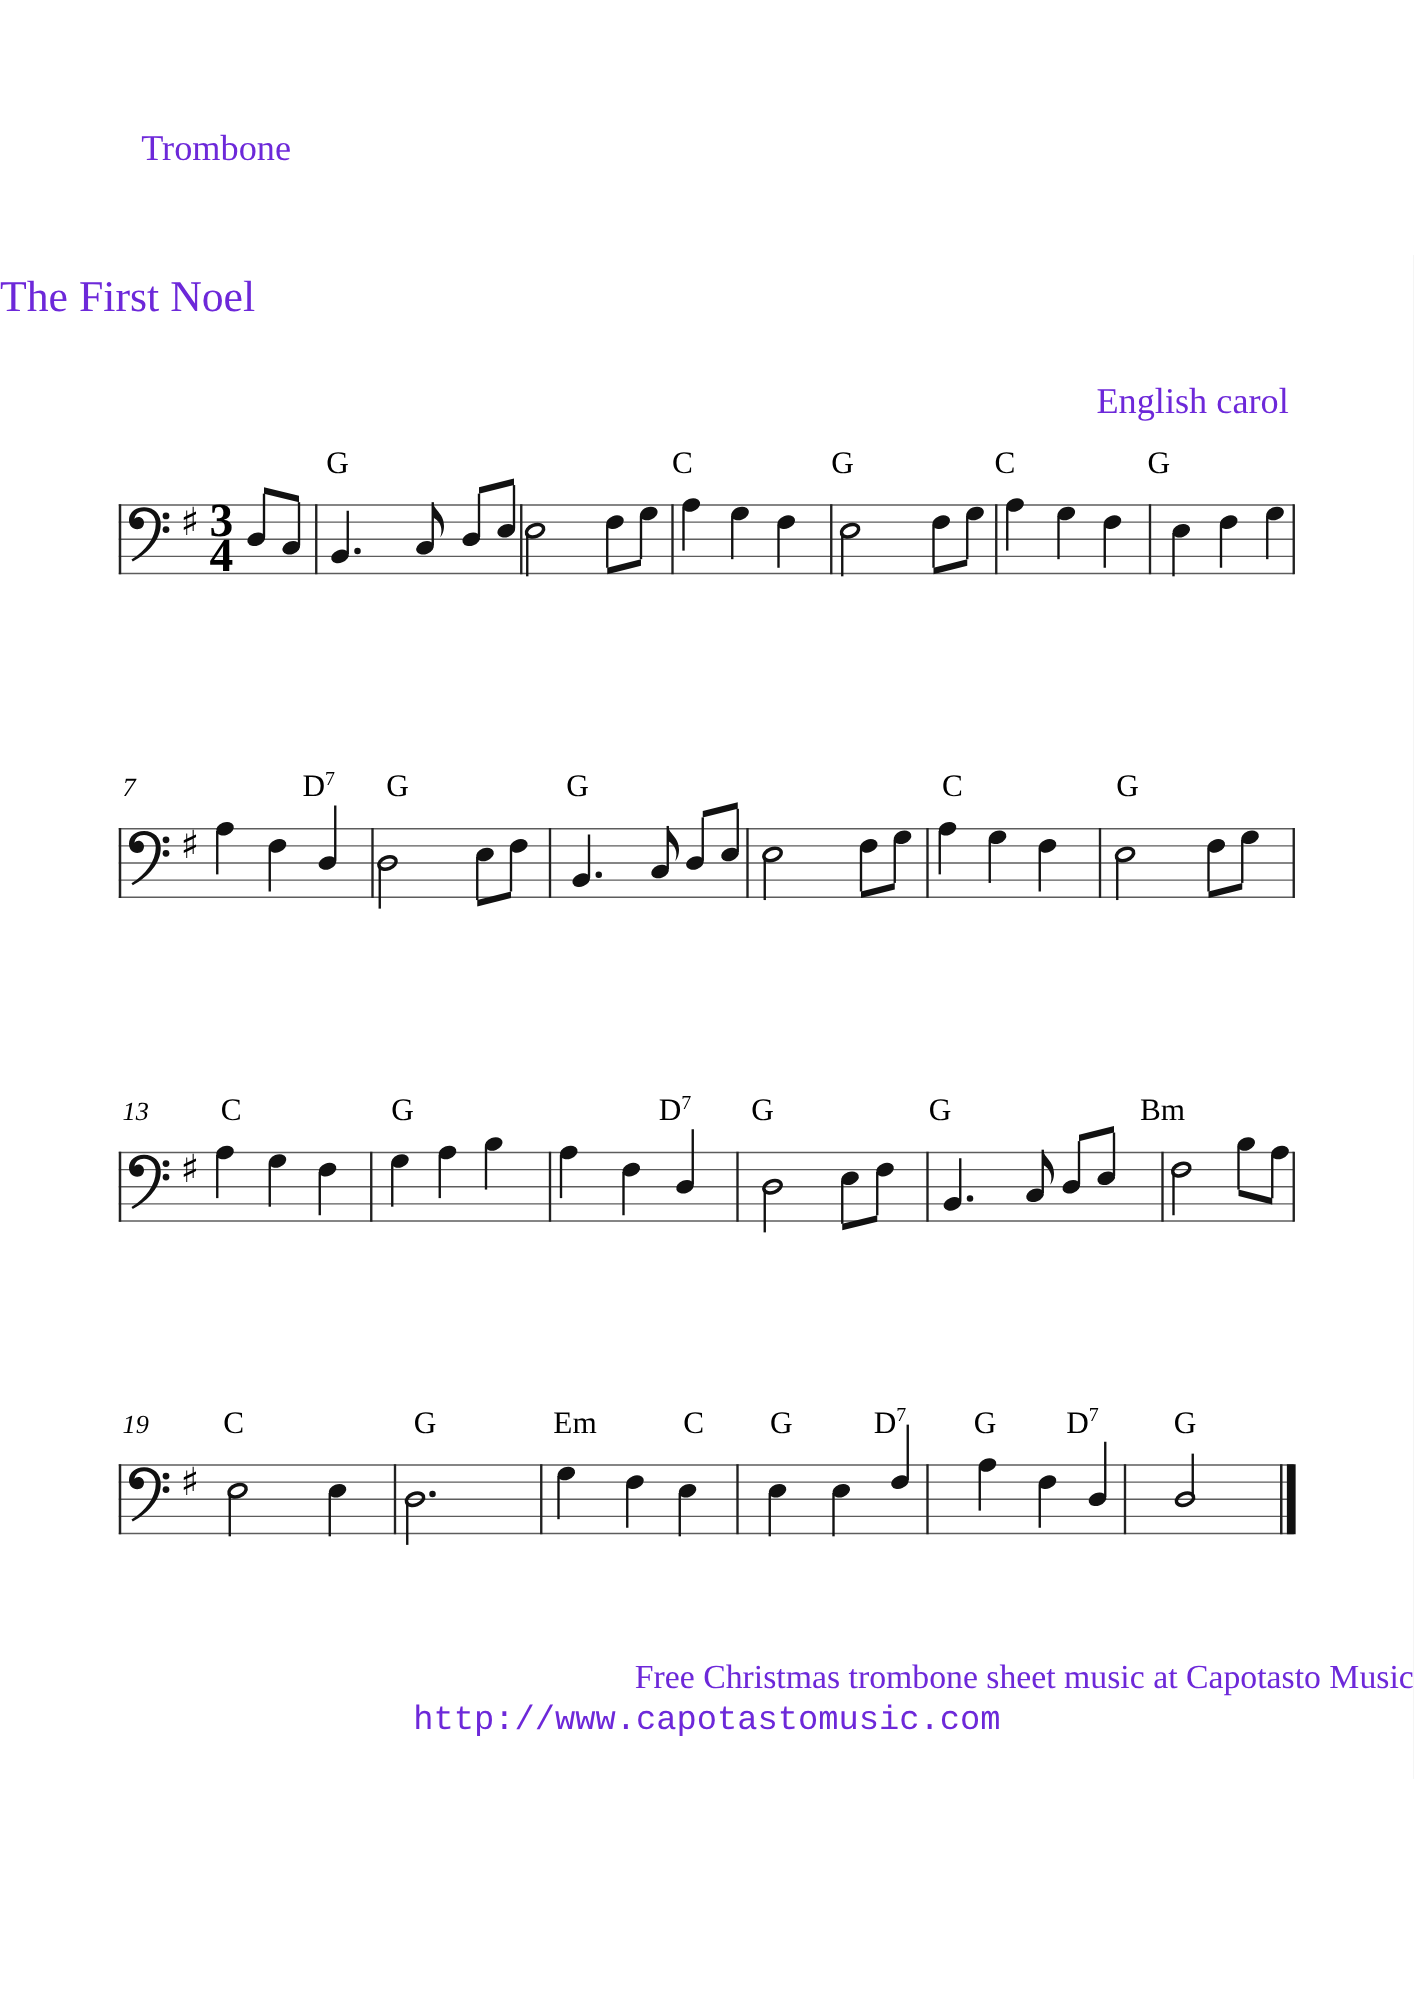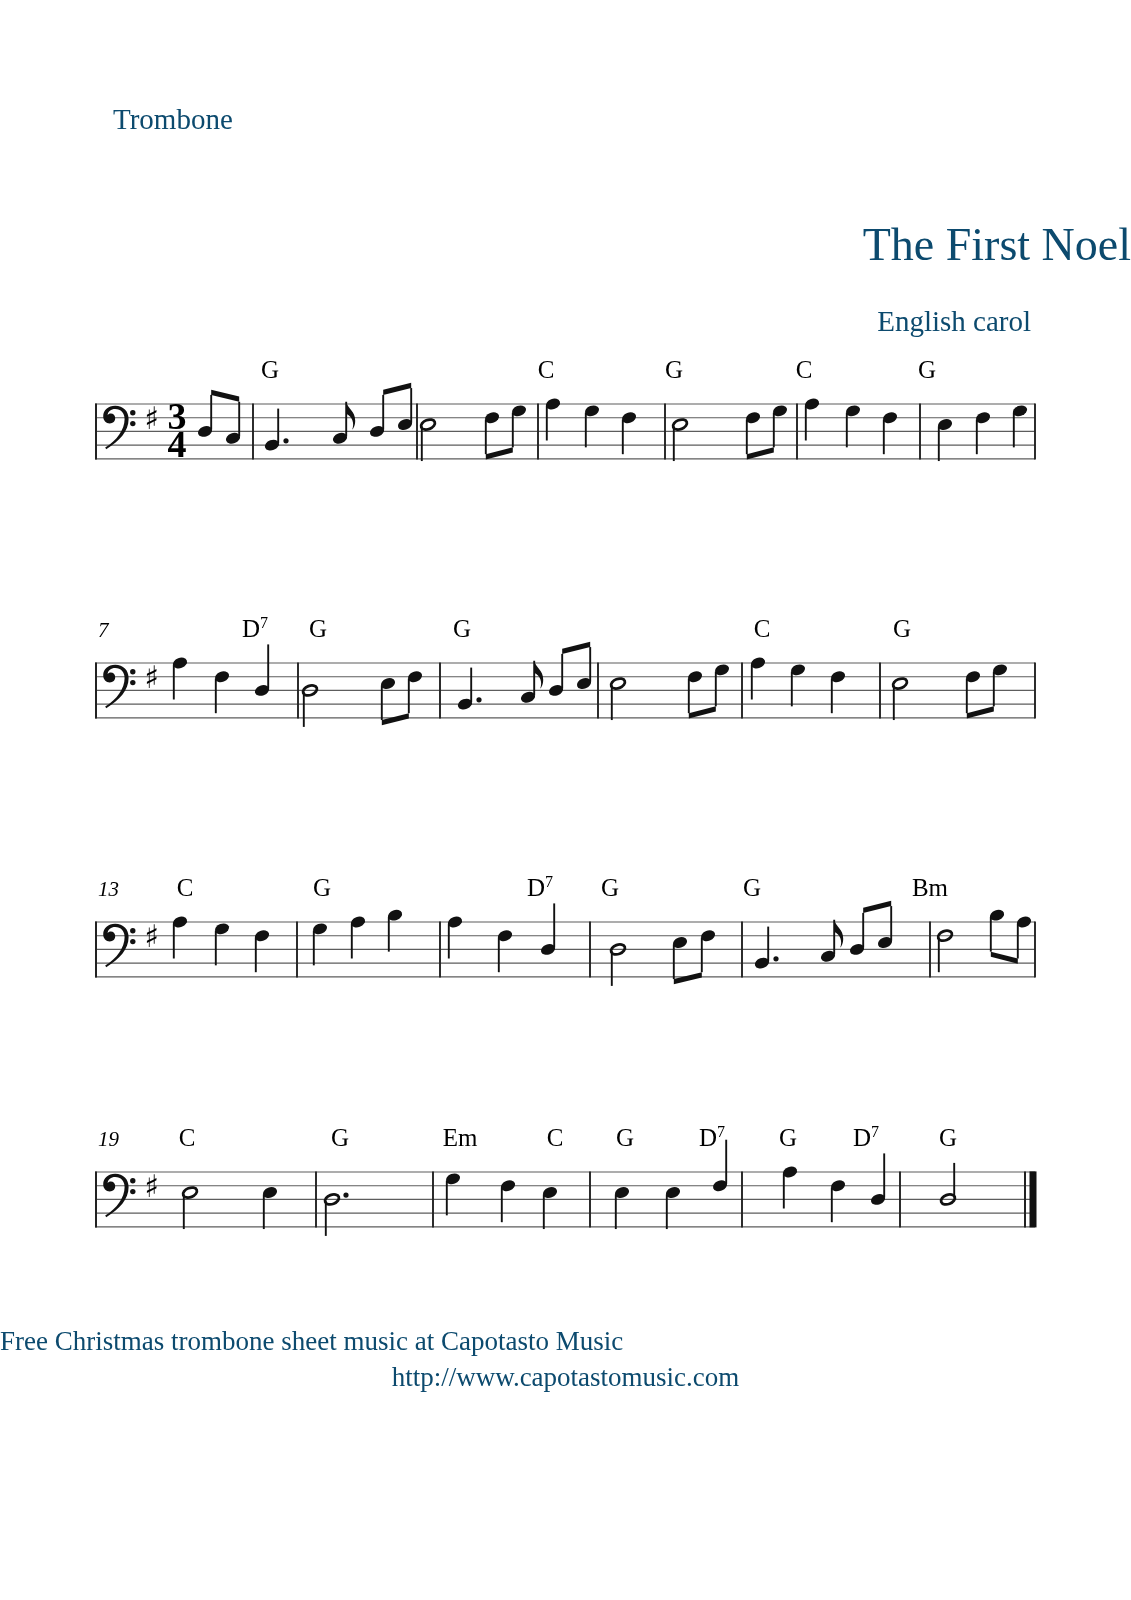--- a/index.html
+++ b/index.html
@@ -1,22 +1,22 @@
 <!DOCTYPE html>
 <html><head>
 <meta charset="utf-8">
 <style>
   html,body{margin:0;padding:0;background:#e8e8e8;}
   .page{position:relative;width:1131px;height:1600px;background:#ffffff;margin:0 auto;
-        font-family:"Liberation Serif", serif;color:#0c4a6e;overflow:hidden;}
+        font-family:"Liberation Serif", serif;color:#6d28d9;overflow:hidden;}
   .instrument{position:absolute;left:113px;top:103px;font-size:29px;}
-  .title{position:absolute;left:0;top:218px;width:100%;text-align:right;font-size:46px;}
+  .title{position:absolute;left:0;top:218px;width:100%;text-align:left;font-size:35px;}
   .attribution{position:absolute;right:100px;top:305px;font-size:29px;}
-  .footer1{position:absolute;left:0;top:1326px;width:100%;text-align:left;font-size:27px;}
-  .footer2{position:absolute;left:0;top:1362px;width:100%;text-align:center;font-size:27px;}
+  .footer1{position:absolute;left:0;top:1326px;width:100%;text-align:right;font-size:27px;}
+  .footer2{position:absolute;left:0;top:1362px;width:100%;text-align:center;font-size:27px;font-family:Liberation Mono, monospace;}
   svg{position:absolute;left:0;top:0;}
   text.chord{font-family:"Liberation Serif",serif;font-size:25px;fill:#000;}
   text.mnum{font-family:"Liberation Serif",serif;font-size:21px;font-style:italic;fill:#000;}
   text.keysharp{font-family:"DejaVu Sans",sans-serif;font-size:31px;fill:#000;}
   text.tsig{font-family:"Liberation Serif",serif;font-size:38px;font-weight:bold;fill:#000;}
 </style>
 </head>
 <body>
 
 <div class="page">

